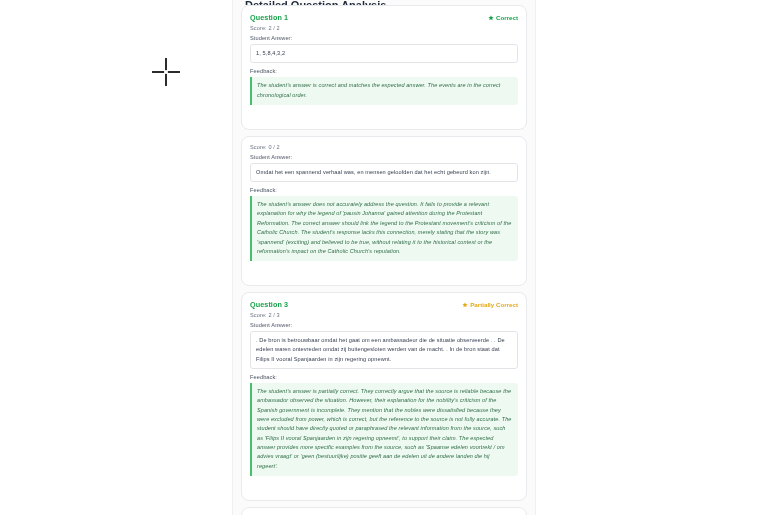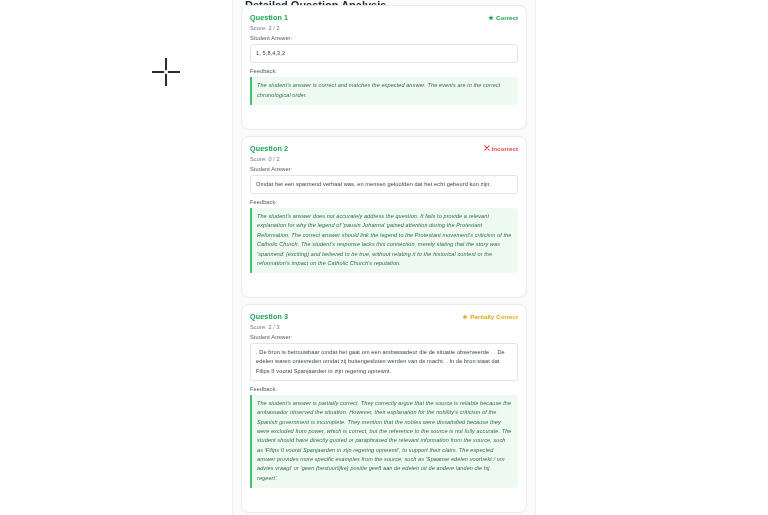--- a/index.html
+++ b/index.html
@@ -190,29 +190,20 @@
         </div>
       </div>
       <div class="q-score">Score: 2 / 2</div>
       <div class="q-sublabel">Student Answer:</div>
       <div class="answer-box">1, 5,8,4,3,2</div>
       <div class="q-sublabel">Feedback:</div>
       <div class="feedback-box">The student's answer is correct and matches the expected answer. The events are in the correct chronological order.</div>
     </div>
 
     <div class="q-card">
-      <div class="q-head">
-        <div class="q-title">Question 2</div>
-        <div class="q-badge incorrect">
-          <svg class="badge-ico" viewBox="0 0 12 12">
-            <path d="M1.6 1.6 L10.4 10.4 M10.4 1.6 L1.6 10.4" stroke="#e0443e" stroke-width="2.2" stroke-linecap="round"></path>
-          </svg>
-          <span>Incorrect</span>
-        </div>
-      </div>
       <div class="q-score">Score: 0 / 2</div>
       <div class="q-sublabel">Student Answer:</div>
       <div class="answer-box">Omdat het een spannend verhaal was, en mensen geloofden dat het echt gebeurd kon zijn.</div>
       <div class="q-sublabel">Feedback:</div>
       <div class="feedback-box">The student's answer does not accurately address the question. It fails to provide a relevant explanation for why the legend of 'pausin Johanna' gained attention during the Protestant Reformation. The correct answer should link the legend to the Protestant movement's criticism of the Catholic Church. The student's response lacks this connection, merely stating that the story was 'spannend' (exciting) and believed to be true, without relating it to the historical context or the reformation's impact on the Catholic Church's reputation.</div>
     </div>
 
     <div class="q-card">
       <div class="q-head">
         <div class="q-title">Question 3</div>

